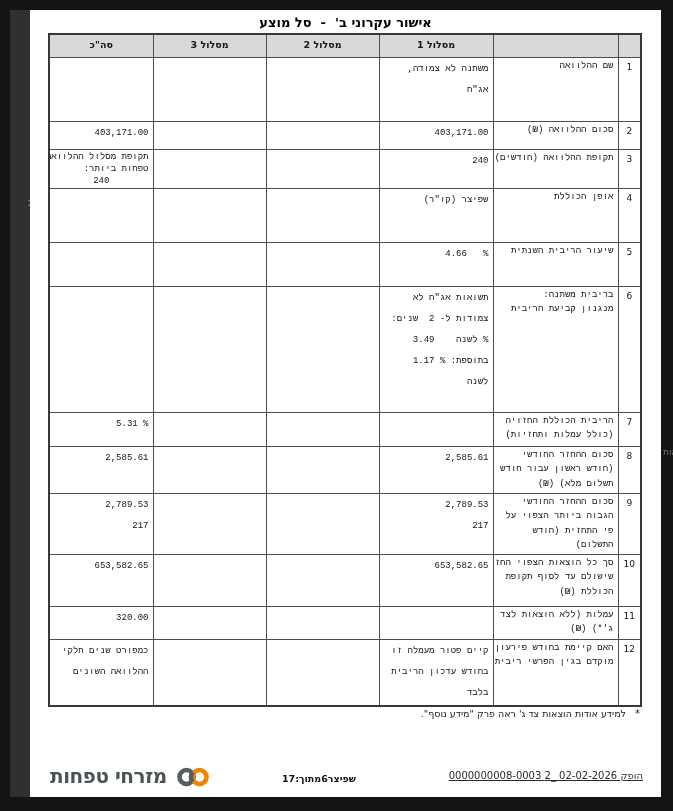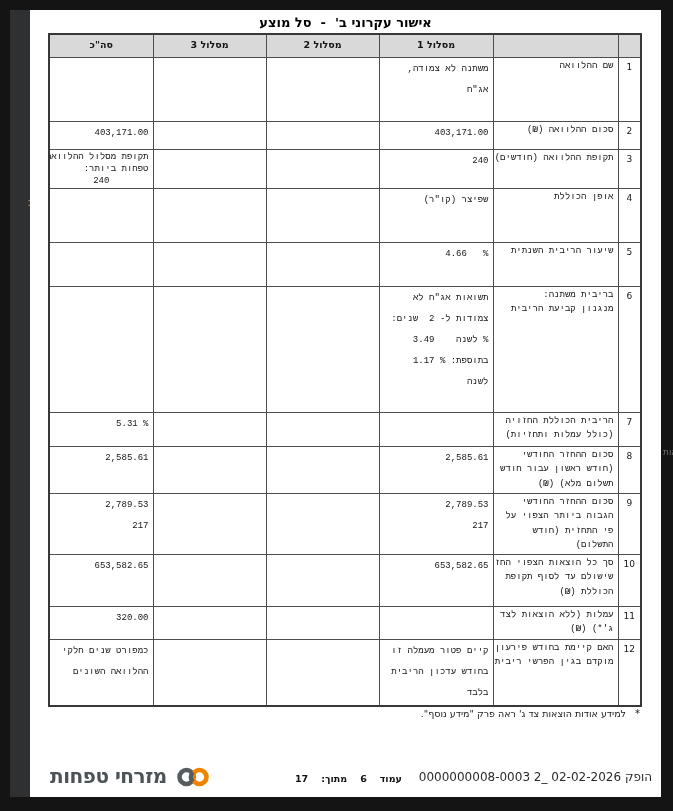--- a/index.html
+++ b/index.html
@@ -32,22 +32,22 @@
   
   tr.h-hdr{height:23px;} tr.h-r1{height:64px;} tr.h-r2{height:28px;} tr.h-r3{height:38px;}
   tr.h-r4{height:54px;} tr.h-r5{height:44px;} tr.h-r6{height:126px;} tr.h-r7{height:34px;}
   tr.h-r8{height:47px;} tr.h-r9{height:58px;} tr.h-r10{height:52px;} tr.h-r11{height:33px;}
   tr.h-r12{height:56px;}
   .footnote{position:absolute;top:698px;right:21px;display:flex;direction:rtl;gap:9px;font-size:9.5px;color:#1a1a1a;}
   .footnote .star{font-size:10px;}
   .brand{position:absolute;left:12px;top:754px;display:flex;direction:rtl;align-items:flex-end;gap:8px;margin-left:8px;}
   .brand-text{font-size:20px;font-weight:bold;color:#4b5357;letter-spacing:-0.5px;white-space:pre;}
   .page-info{position:absolute;left:252px;top:763px;display:flex;direction:rtl;align-items:center;font-size:9.5px;font-weight:bold;color:#111;}
-  .page-info span{margin-left:13px;white-space:pre;}
-  .doc-ref{position:absolute;top:760px;right:9px;direction:ltr;font-size:12px;color:#2b2b2b;white-space:pre;}
+  .page-info span{white-space:pre;}
+  .doc-ref{position:absolute;top:760px;right:18px;direction:ltr;font-size:10px;color:#2b2b2b;white-space:pre;text-decoration:underline;}
 </style>
 </head>
 <body>
 
 <div class="strip">
   <div class="frag frag-left-top">טיים.</div>
   <div class="frag frag-left-mid">נו בב</div>
 </div>
 <div class="frag-right">אות</div>
 
@@ -267,21 +267,21 @@
       <svg width="36" height="22" viewBox="0 0 36 22" aria-hidden="true">
         <circle cx="11.5" cy="11" r="7" fill="none" stroke="#565C60" stroke-width="4.6"></circle>
         <circle cx="24.5" cy="11" r="7" fill="none" stroke="#F08300" stroke-width="4.6"></circle>
         <path d="M 17.8 6.2 A 7 7 0 0 0 17.8 15.8" fill="none" stroke="#565C60" stroke-width="4.6"></path>
       </svg>
     </span>
     <span class="brand-text">מזרחי טפחות</span>
   </div>
 
   <div class="page-info">
-    <span>עמוד</span>
+    <span>שפיצר</span>
     <span>6</span>
     <span>מתוך:</span>
     <span>17</span>
   </div>
 
   <div class="doc-ref">‪הופק 02-02-2026 _2 0000000008-0003‬</div>
 
 </div>
 
 </body></html>

